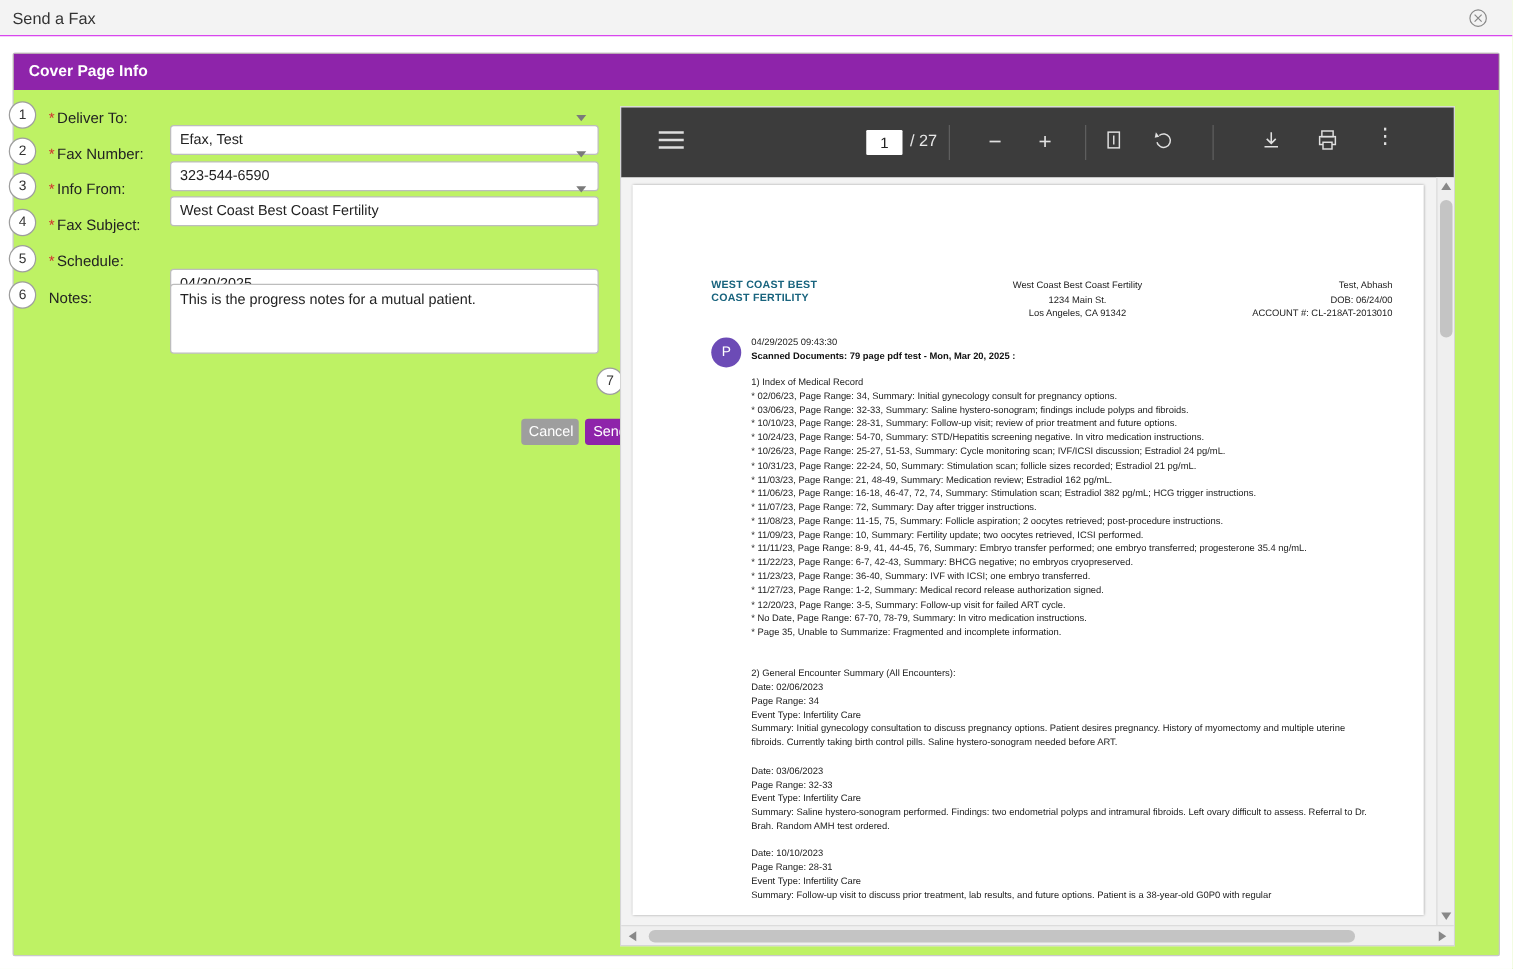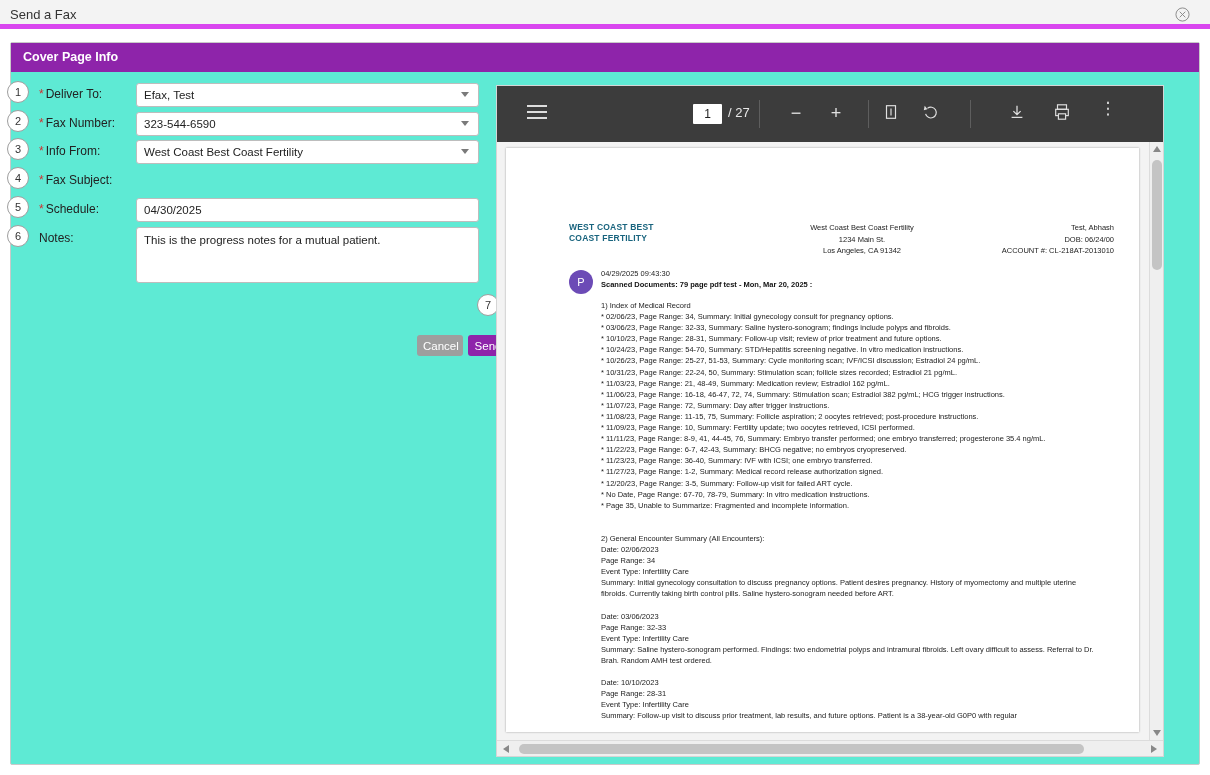--- a/index.html
+++ b/index.html
@@ -13,38 +13,38 @@
   .app {
     position: relative;
     width: 1210px; height: 775px;
     background: #ffffff;
   }
   
   .titlebar {
     position: absolute; top: 0; left: 0;
     width: 1210px; height: 29px;
     background: #f3f3f3;
-    border-bottom: 5px solid #d946ef;
+    border-bottom: 1px solid #d946ef;
   }
   .titlebar-text {
     position: absolute; left: 10px; top: 7px;
     font-size: 13px; color: #333;
   }
   .close-icon {
     position: absolute; right: 20px; top: 7px;
     width: 15px; height: 15px;
     color: #777;
   }
   
   .card {
     position: absolute;
     left: 10px; top: 42px;
     width: 1190px; height: 723px;
     border: 1px solid #c9c9c9;
-    background: #5eead4;
+    background: #bef264;
     border-radius: 2px;
   }
   .card-header {
     position: absolute; left: 0; top: 0;
     width: 1188px; height: 29px;
     background: #8e24aa;
     color: #fff;
   }
   .card-header span {
     position: absolute; left: 12px; top: 7px;
@@ -64,21 +64,21 @@
   .label {
     position: absolute;
     left: 0; top: 4px;
     font-size: 12px;
     color: #222;
     white-space: nowrap;
   }
   .req { color: #d32f2f; margin-right: 2px; }
   .field {
     position: absolute;
-    left: 97px; top: 0;
+    left: 97px; top: 17px;
     width: 343px; height: 24px;
     border: 1px solid #bdbdbd;
     background: #fff;
     border-radius: 3px;
     font-size: 11.5px;
     color: #222;
     padding: 4px 22px 4px 7px;
     font-family: "Liberation Sans", sans-serif;
   }
   .caret {

